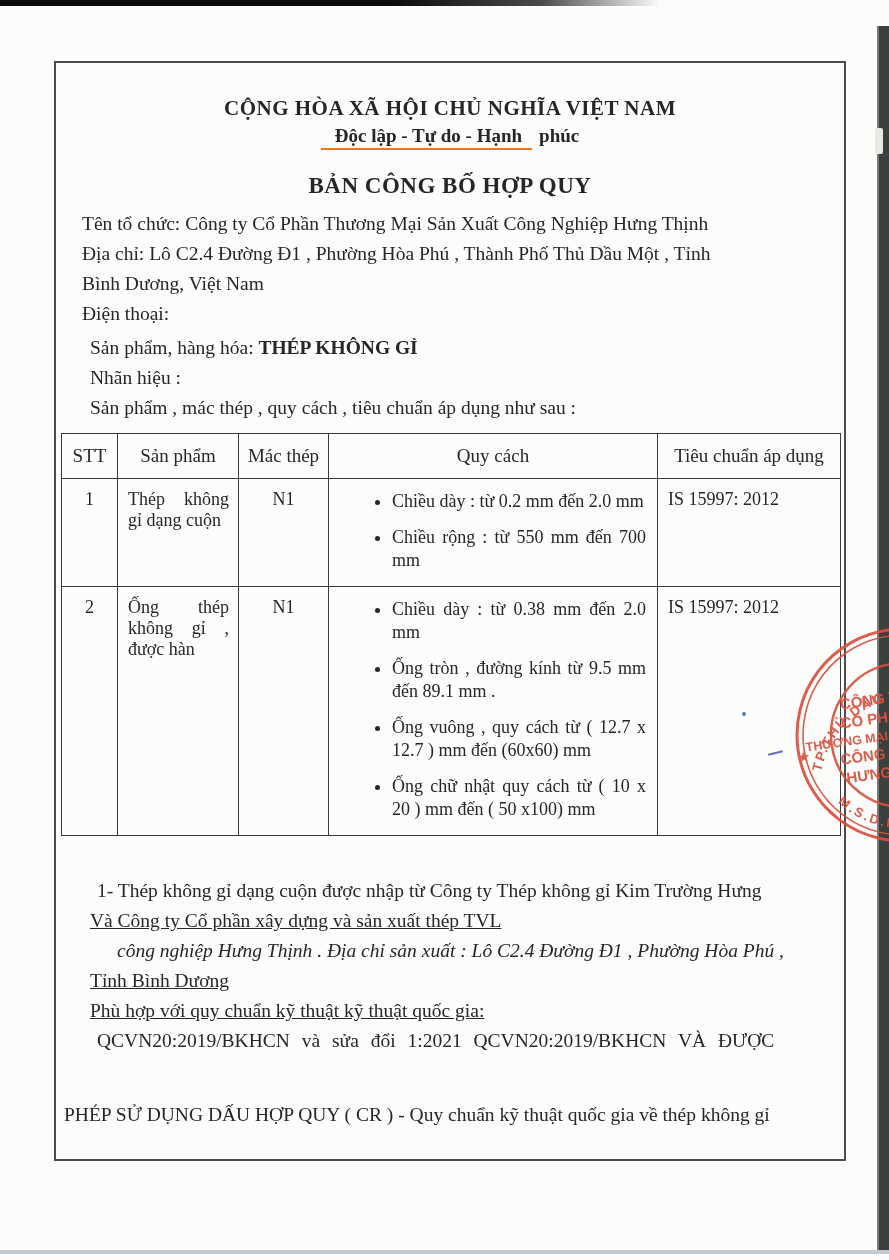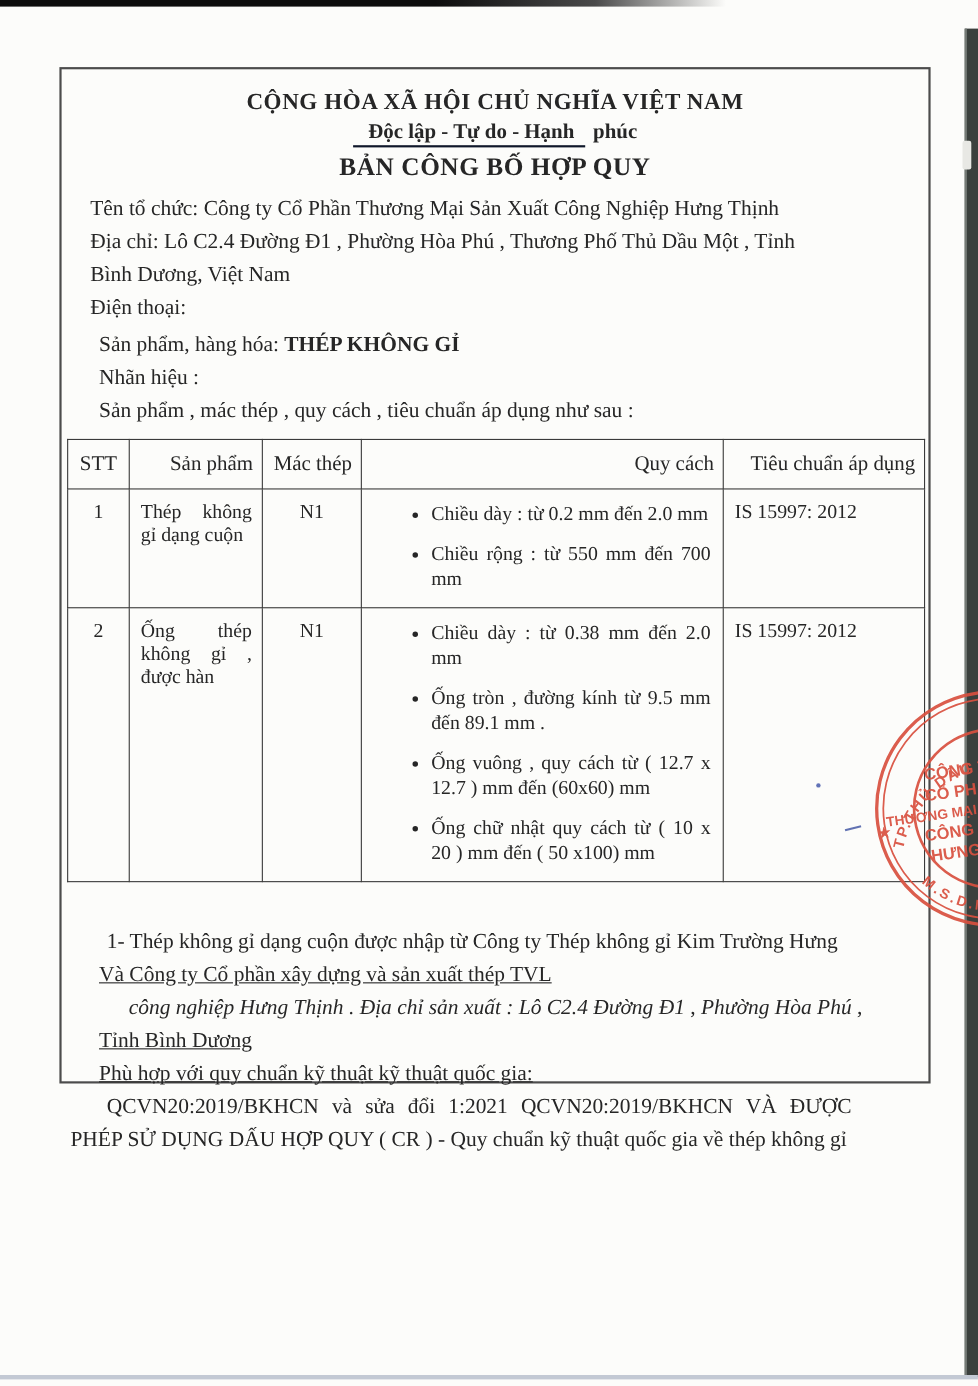--- a/index.html
+++ b/index.html
@@ -9,51 +9,51 @@
     font-family:"Liberation Serif","DejaVu Serif",serif;
   }
   
   .scan-top{position:absolute;left:0;top:0;width:660px;height:6px;
     background:linear-gradient(90deg,#0d0d0d 0%,#0d0d0d 60%,#4a4a4a 82%,rgba(80,80,80,0) 100%);}
   .scan-right{position:absolute;left:877px;top:26px;width:12px;height:1226px;
     background:#3b403d;border-left:2px solid #757a76;}
   .scan-right-notch{position:absolute;left:875px;top:128px;width:8px;height:26px;background:#e8e8e4;border-radius:2px;}
   .scan-bottom{position:absolute;left:0;top:1250px;width:889px;height:4px;background:#c3c9d4;}
   
-  .sheet{position:absolute;left:54px;top:61px;width:792px;height:924px;
-    box-sizing:border-box;border:2px solid #4c4c4c;padding-top:16px;}
+  .sheet{position:absolute;left:54px;top:61px;width:792px;height:1100px;
+    box-sizing:border-box;border:2px solid #4c4c4c;padding-top:32px;}
   .center{text-align:center;}
   .national-title{font-size:21px;font-weight:bold;line-height:26px;letter-spacing:.5px;}
   .motto{font-size:19px;font-weight:bold;line-height:26px;margin-top:2px;}
-  .motto-underline{border-bottom:2px solid #0f172a;padding:0 10px 2px 14px;}
+  .motto-underline{border-bottom:2px solid #f97316;padding:0 10px 2px 14px;}
   .motto-tail{margin-left:7px;}
-  .doc-title{font-size:23px;font-weight:bold;line-height:30px;margin-top:4px;letter-spacing:.5px;}
+  .doc-title{font-size:23px;font-weight:bold;line-height:30px;margin-top:22px;letter-spacing:.5px;}
   .doc-number{font-size:19px;line-height:26px;margin-top:4px;}
   .info{margin-top:8px;font-size:19.5px;line-height:30px;}
   .info .pl26{padding-left:26px;padding-right:26px;}
   .info .pl34{padding-left:34px;padding-right:26px;}
   .bold{font-weight:bold;}
   
   table.spec{border-collapse:collapse;table-layout:fixed;margin:10px 0 0 5px;width:779px;
     font-size:18px;}
   table.spec col.c1{width:56px;}  table.spec col.c2{width:121px;}
   table.spec col.c3{width:90px;}  table.spec col.c4{width:329px;}
   table.spec col.c5{width:183px;}
   table.spec th,table.spec td{border:1.5px solid #3a3a3a;vertical-align:top;font-weight:normal;}
-  table.spec th{font-size:19px;height:40px;vertical-align:middle;text-align:right;padding:2px 8px;}
+  table.spec th{font-size:19px;height:40px;vertical-align:middle;text-align:center;padding:2px 8px;}
   table.spec th.ctr,table.spec td.ctr{text-align:center;}
   td.h1{height:93px;} td.h2{height:233px;}
   td.pad{padding:10px 9px 6px 10px;}
   td.num{padding-top:10px;}
   td.prod{text-align:justify;}
   ul.qc{margin:4px 0 0 0;padding:6px 10px 0 62px;text-align:justify;}
   ul.qc li{margin-bottom:13px;line-height:23px;}
   
   .notes{margin-top:40px;font-size:19.5px;line-height:30px;padding-right:24px;}
-  .notes .pl8{padding-left:8px;margin-right:-16px;}
+  .notes .pl8{padding-left:8px;margin-right:-16px;margin-top:44px;}
   .notes .pl34{padding-left:34px;text-decoration:underline;}
   .notes .pl41{padding-left:41px;}
   .notes .pl61{padding-left:61px;font-style:italic;}
   .just{text-align:justify;}
   .wordwide{word-spacing:7px;}
   
   .stamp{position:absolute;left:783px;top:615px;width:240px;height:240px;opacity:.92;}
   .stamp text{font-family:"Liberation Sans","DejaVu Sans",sans-serif;font-weight:bold;}
   
   .pen-dash{position:absolute;left:768px;top:752px;width:15px;height:2px;background:#3a4fa0;transform:rotate(-14deg);opacity:.8;}
@@ -71,21 +71,21 @@
 
   <div class="center national-title">CỘNG HÒA XÃ HỘI CHỦ NGHĨA VIỆT NAM</div>
   <div class="center motto">
     <span class="motto-underline">Độc lập - Tự do - Hạnh</span><span class="motto-tail">phúc</span>
   </div>
 
   <div class="center doc-title">BẢN CÔNG BỐ HỢP QUY</div>
 
   <div class="info">
     <div class="pl26">Tên tổ chức: Công ty Cổ Phần Thương Mại Sản Xuất Công Nghiệp Hưng Thịnh</div>
-    <div class="pl26">Địa chỉ: Lô C2.4 Đường Đ1 , Phường Hòa Phú , Thương Phố Thủ Dầu Một , Tỉnh</div>
+    <div class="pl26">Địa chỉ: Lô C2.4 Đường Đ1 , Phường Hòa Phú , Thành Phố Thủ Dầu Một , Tỉnh</div>
     <div class="pl26">Bình Dương, Việt Nam</div>
     <div class="pl26">Điện thoại:</div>
     <div class="pl34" style="margin-top:4px;">
       <span>Sản phẩm, hàng hóa: </span><span class="bold">THÉP KHÔNG GỈ</span>
     </div>
     <div class="pl34">Nhãn hiệu :</div>
     <div class="pl34">Sản phẩm , mác thép , quy cách , tiêu chuẩn áp dụng như sau :</div>
   </div>
 
   <table class="spec">

